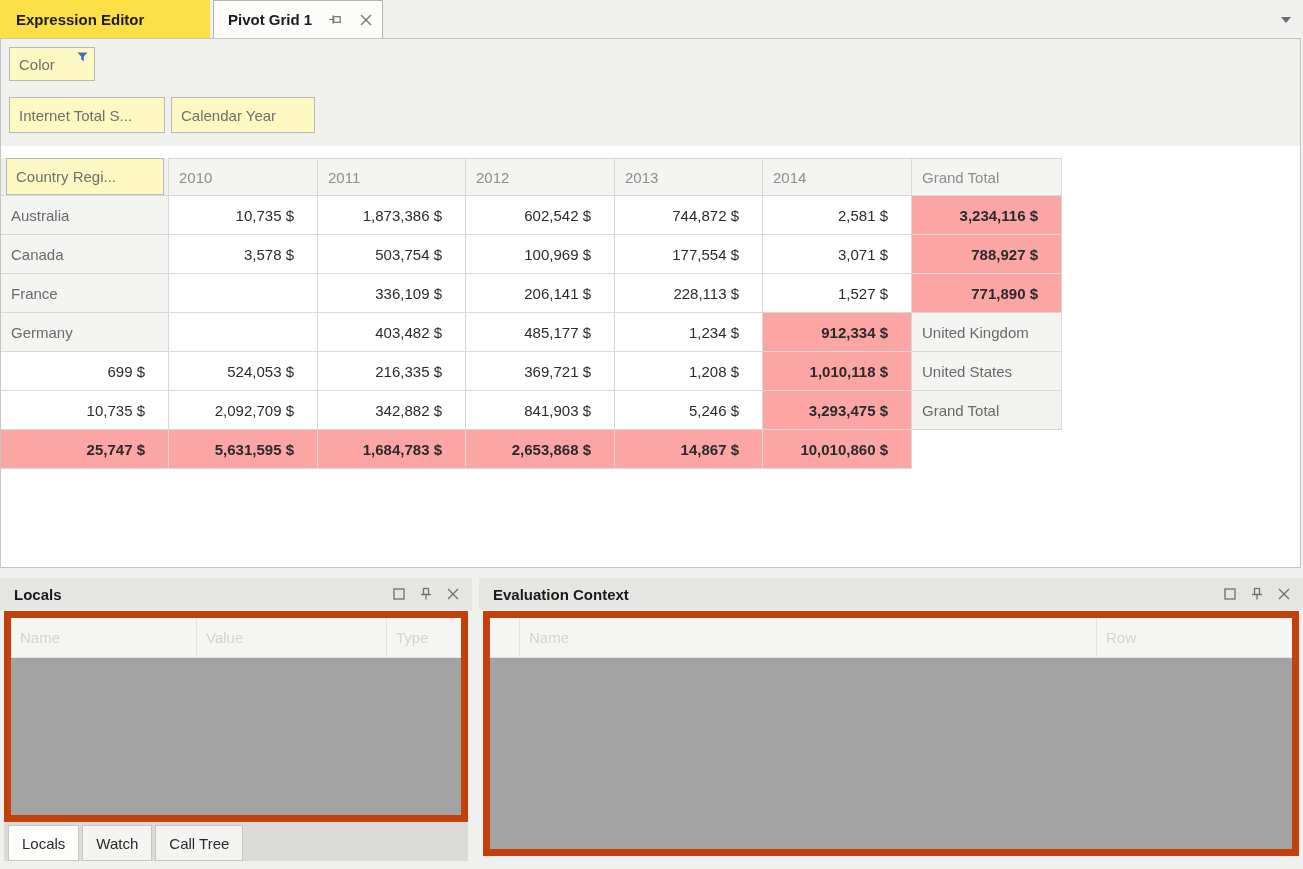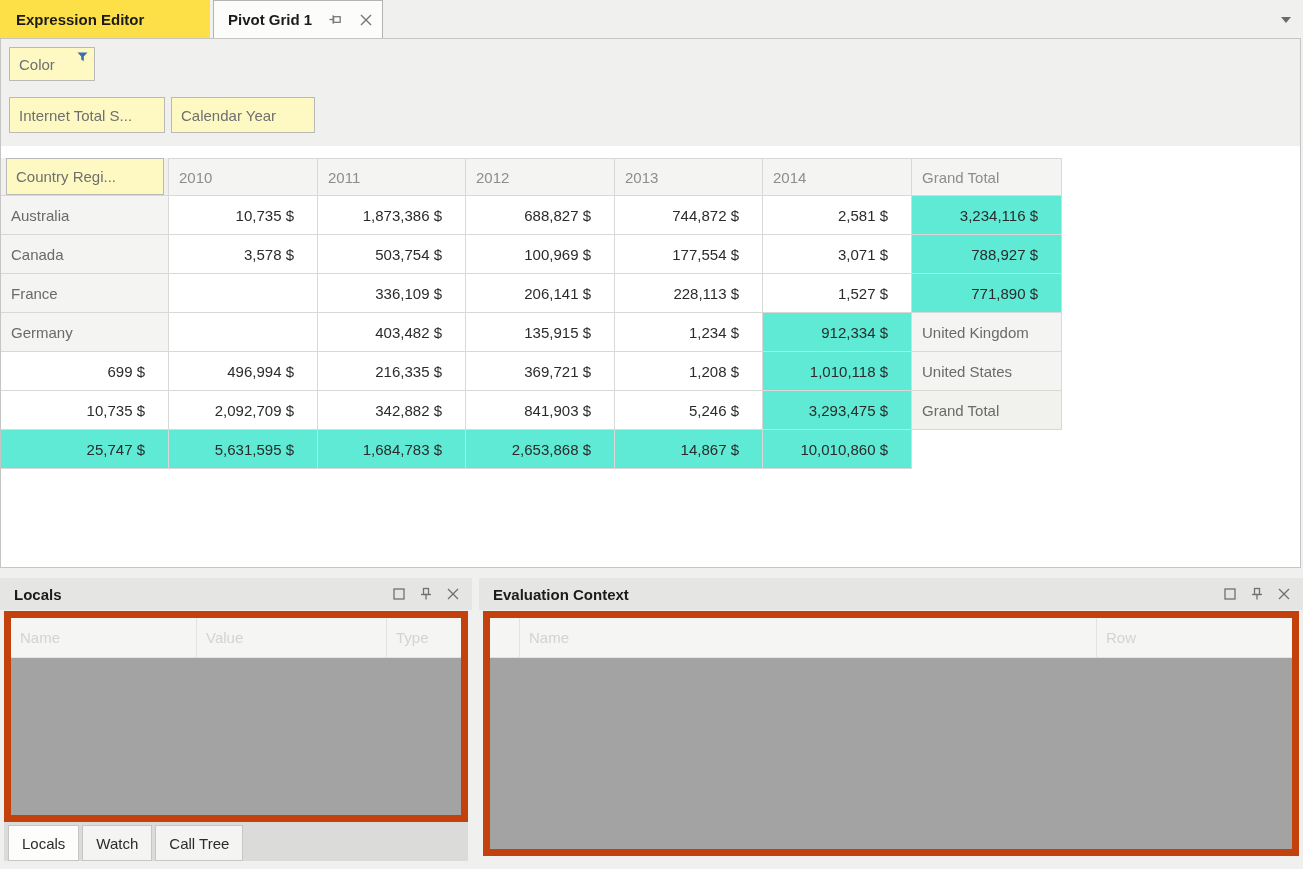--- a/index.html
+++ b/index.html
@@ -58,21 +58,21 @@
   .pgcell {
     border-right:1px solid #d8d8d6; border-bottom:1px solid #d8d8d6;
     display:flex; align-items:center; overflow:hidden; white-space:nowrap;
   }
   .corner { background:#f0f0ee; position:relative; }
   .corner-btn { left:5px; top:0; width:158px; height:37px; }
   .colhead { background:#f4f4f2; color:#8d8d8d; border-top:1px solid #d8d8d6; padding-left:10px; }
   .rowhead { background:#f4f4f2; color:#6a6a6a; padding-left:10px; }
   .totalhead { background:#f1f2ee; }
   .datacell { background:#ffffff; color:#2b2b2b; justify-content:flex-end; padding-right:23px; }
-  .datacell.total { background:#5eead4; }
+  .datacell.total { background:#fca5a5;font-weight:bold; }
 
   
   .dock-panel { position:absolute; background:#f0f0ee; }
   .panel-locals { left:0;   top:578px; width:472px; height:283px; }
   .panel-eval   { left:479px; top:578px; width:824px; height:282px; }
   .titlebar {
     position:absolute; left:0; top:0; right:0; height:32px; background:#e5e5e3;
     display:flex; align-items:center; padding:0 12px 0 14px;
     font-weight:bold; color:#1b1b1b;
   }
@@ -150,47 +150,47 @@
       </div>
       <div class="pgcell colhead">2010</div>
       <div class="pgcell colhead">2011</div>
       <div class="pgcell colhead">2012</div>
       <div class="pgcell colhead">2013</div>
       <div class="pgcell colhead">2014</div>
       <div class="pgcell colhead">Grand Total</div>
       <div class="pgcell rowhead">Australia</div>
       <div class="pgcell datacell">10,735 $</div>
       <div class="pgcell datacell">1,873,386 $</div>
-      <div class="pgcell datacell">688,827 $</div>
+      <div class="pgcell datacell">602,542 $</div>
       <div class="pgcell datacell">744,872 $</div>
       <div class="pgcell datacell">2,581 $</div>
       <div class="pgcell datacell total">3,234,116 $</div>
       <div class="pgcell rowhead">Canada</div>
       <div class="pgcell datacell">3,578 $</div>
       <div class="pgcell datacell">503,754 $</div>
       <div class="pgcell datacell">100,969 $</div>
       <div class="pgcell datacell">177,554 $</div>
       <div class="pgcell datacell">3,071 $</div>
       <div class="pgcell datacell total">788,927 $</div>
       <div class="pgcell rowhead">France</div>
       <div class="pgcell datacell"></div>
       <div class="pgcell datacell">336,109 $</div>
       <div class="pgcell datacell">206,141 $</div>
       <div class="pgcell datacell">228,113 $</div>
       <div class="pgcell datacell">1,527 $</div>
       <div class="pgcell datacell total">771,890 $</div>
       <div class="pgcell rowhead">Germany</div>
       <div class="pgcell datacell"></div>
       <div class="pgcell datacell">403,482 $</div>
-      <div class="pgcell datacell">135,915 $</div>
+      <div class="pgcell datacell">485,177 $</div>
       <div class="pgcell datacell">1,234 $</div>
       <div class="pgcell datacell total">912,334 $</div>
       <div class="pgcell rowhead">United Kingdom</div>
       <div class="pgcell datacell">699 $</div>
-      <div class="pgcell datacell">496,994 $</div>
+      <div class="pgcell datacell">524,053 $</div>
       <div class="pgcell datacell">216,335 $</div>
       <div class="pgcell datacell">369,721 $</div>
       <div class="pgcell datacell">1,208 $</div>
       <div class="pgcell datacell total">1,010,118 $</div>
       <div class="pgcell rowhead">United States</div>
       <div class="pgcell datacell">10,735 $</div>
       <div class="pgcell datacell">2,092,709 $</div>
       <div class="pgcell datacell">342,882 $</div>
       <div class="pgcell datacell">841,903 $</div>
       <div class="pgcell datacell">5,246 $</div>

